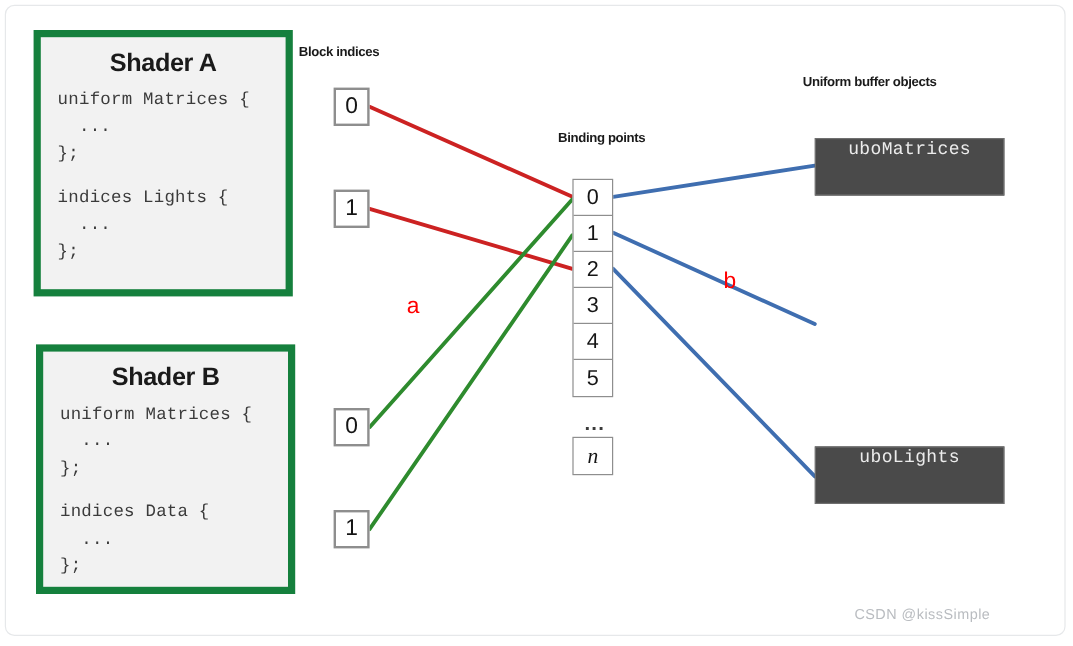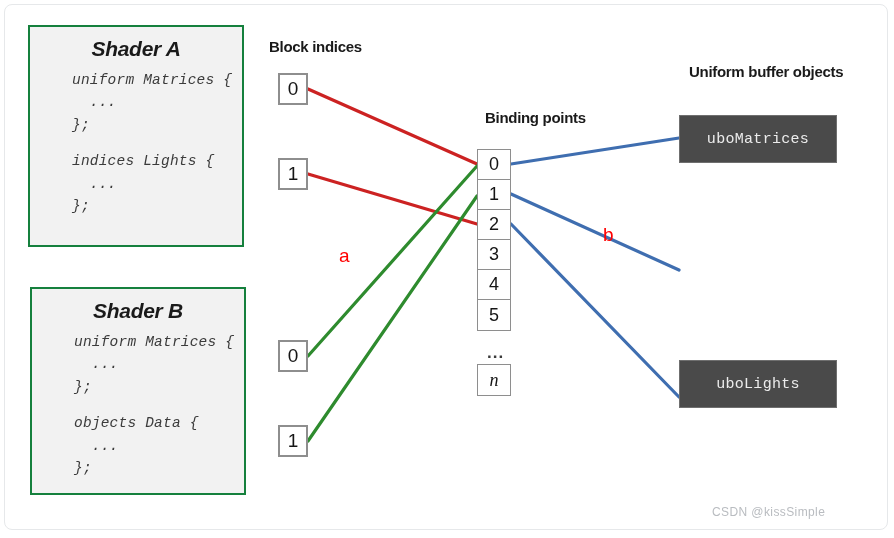--- a/index.html
+++ b/index.html
@@ -25,56 +25,53 @@
     border: 1px solid #e6e8ea;
     border-radius: 8px;
     box-sizing: border-box;
     pointer-events: none;
   }
 
   
   .shader-box {
     position: absolute;
     background: #f2f2f2;
-    border: 2px solid #15803d;
-    box-sizing: border-box;
-    font-style: italic;
+    border: 6px solid #15803d;
+    box-sizing: border-box;
   }
   .shader-title {
     text-align: center;
     font-size: 21px;
     font-weight: 600;
     color: #1a1a1a;
     letter-spacing: -0.3px;
     margin-top: 10px;
     margin-bottom: 8px;
     font-family: "Liberation Sans", sans-serif;
   }
   .shader-code {
     font-family: "Liberation Mono", monospace;
     font-size: 14.5px;
     color: #3b3b3b;
     line-height: 1.55;
     white-space: pre;
     padding-left: 14px;
     letter-spacing: 0.2px;
-    margin-left: 28px;
   }
   .code-gap { height: 14px; }
 
   
   .caption {
     position: absolute;
-    font-size: 15px;
+    font-size: 11px;
     font-weight: 700;
     color: #1a1a1a;
     letter-spacing: -0.3px;
     white-space: nowrap;
     font-family: "Liberation Sans", sans-serif;
-    margin-left: 20px;
   }
 
   
   .idx-box {
     position: absolute;
     width: 30px;
     height: 32px;
     border: 2px solid #8e8e8e;
     background: #ffffff;
     box-sizing: border-box;
@@ -133,21 +130,20 @@
 
   
   .ubo-box {
     position: absolute;
     width: 158px;
     height: 48px;
     background: #4a4a4a;
     border: 1.5px solid #6f6f6f;
     box-sizing: border-box;
     display: flex;
-    align-items: center;
     justify-content: center;
     font-family: "Liberation Mono", monospace;
     font-size: 15px;
     color: #ececec;
     letter-spacing: 0.3px;
   }
 
   
   #wires {
     position: absolute;
@@ -211,21 +207,21 @@
     <div class="shader-code">  ...</div>
     <div class="shader-code">};</div>
   </div>
 
   <div class="shader-box" style="left:30px; top:287px; width:216px; height:208px;">
     <div class="shader-title">Shader B</div>
     <div class="shader-code">uniform Matrices {</div>
     <div class="shader-code">  ...</div>
     <div class="shader-code">};</div>
     <div class="code-gap"></div>
-    <div class="shader-code">objects Data {</div>
+    <div class="shader-code">indices Data {</div>
     <div class="shader-code">  ...</div>
     <div class="shader-code">};</div>
   </div>
 
   <div class="caption" style="left:249px; top:38px;">Block indices</div>
   <div class="caption" style="left:465px; top:109px;">Binding points</div>
   <div class="caption" style="left:669px; top:63px;">Uniform buffer objects</div>
 
   <div class="idx-box" style="left:278px; top:73px;">
     <span>0</span>
@@ -263,21 +259,21 @@
 
   <div class="ellipsis-mark" style="left:487px; top:344px;">...</div>
 
   <div class="n-box" style="left:477px; top:364px;">
     <span>n</span>
   </div>
 
   <div class="ubo-box" style="left:679px; top:115px;">
     <span>uboMatrices</span>
   </div>
-  <div class="ubo-box" style="left:679px; top:360px;">
+  <div class="ubo-box" style="left:679px; top:372px;">
     <span>uboLights</span>
   </div>
 
   <div class="annot" style="left:339px; top:246px;">a</div>
   <div class="annot" style="left:603px; top:225px;">b</div>
 
   <div class="watermark" style="left:712px; top:505px;">CSDN @kissSimple</div>
 
 </div>
 

